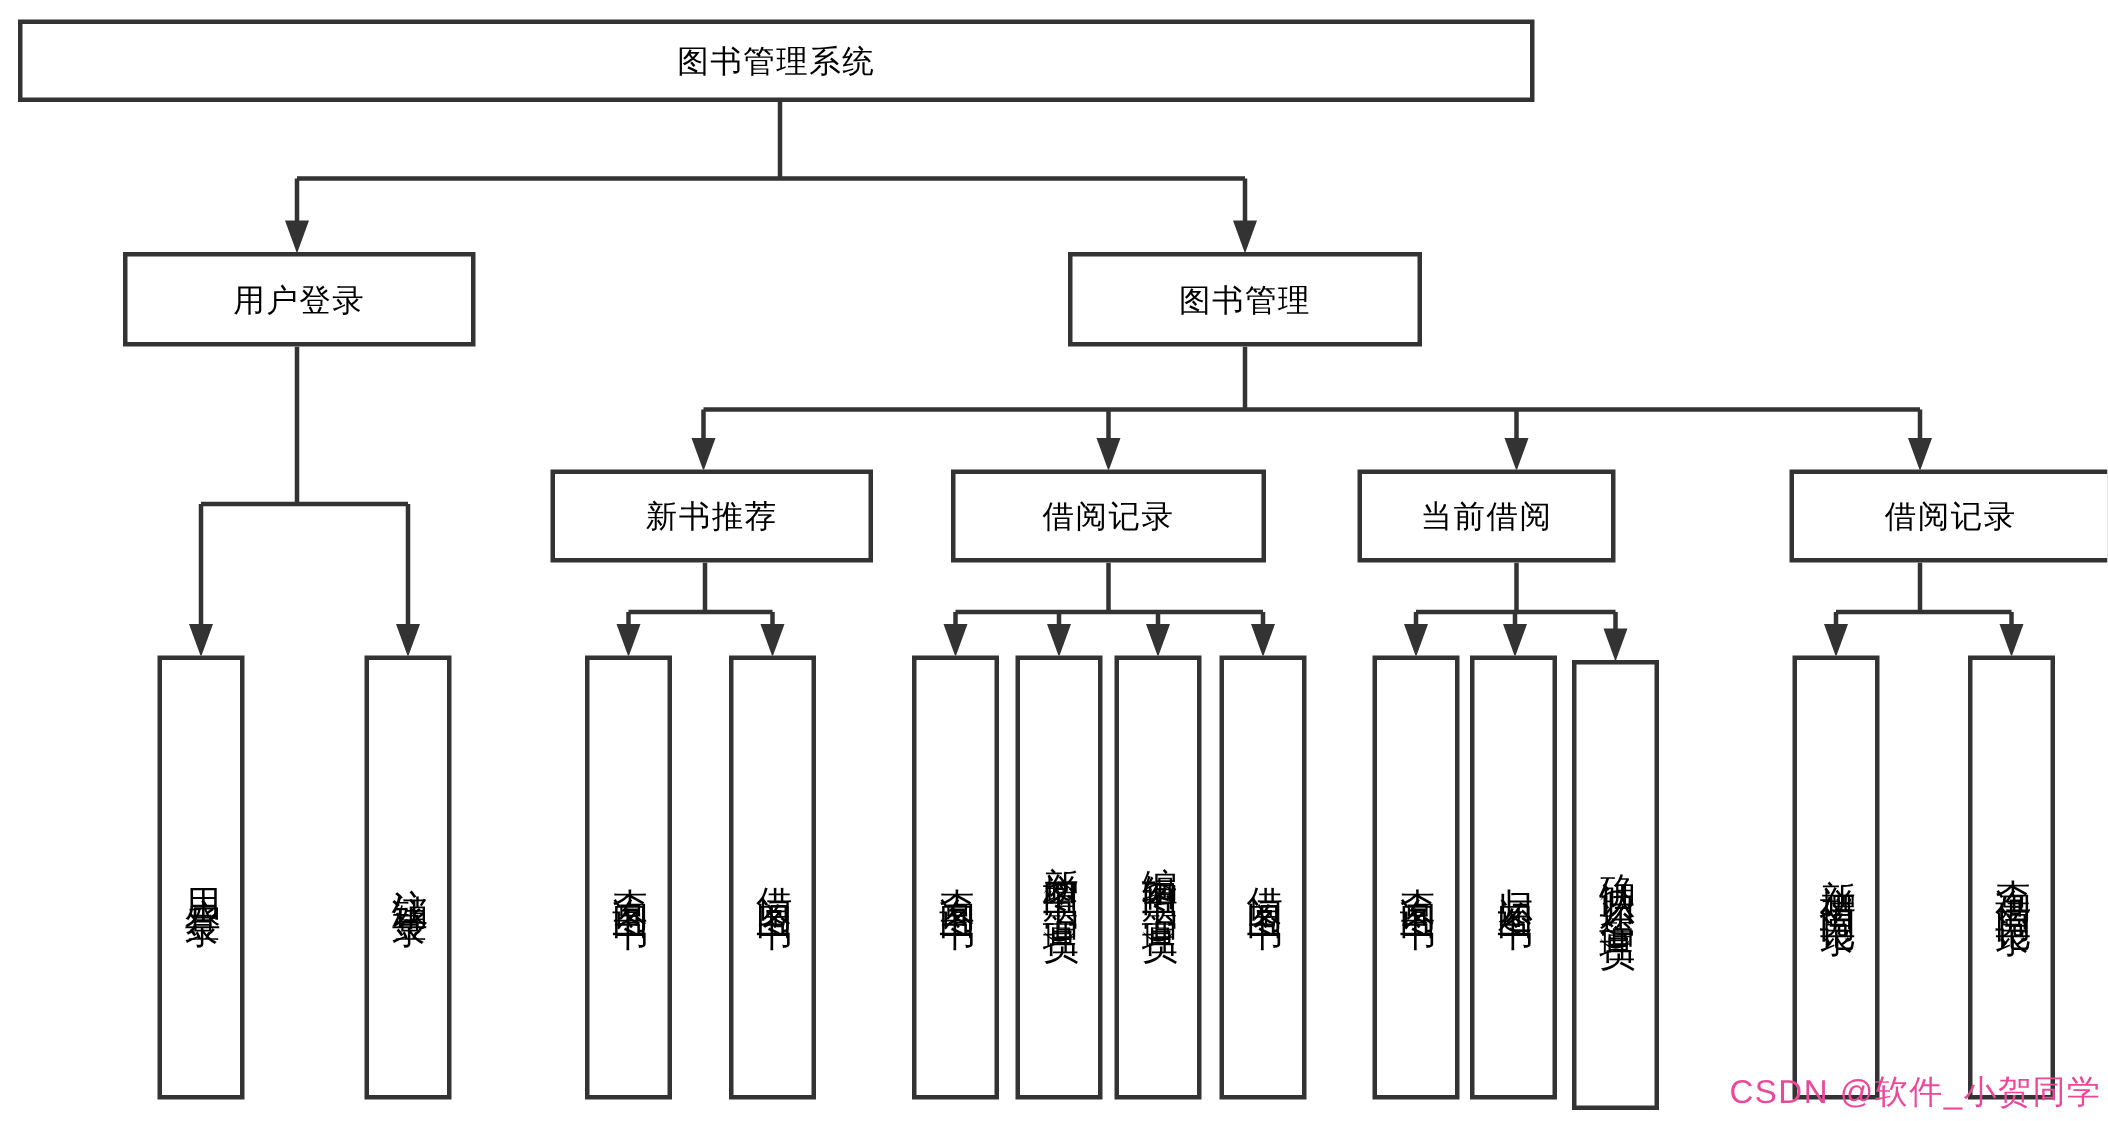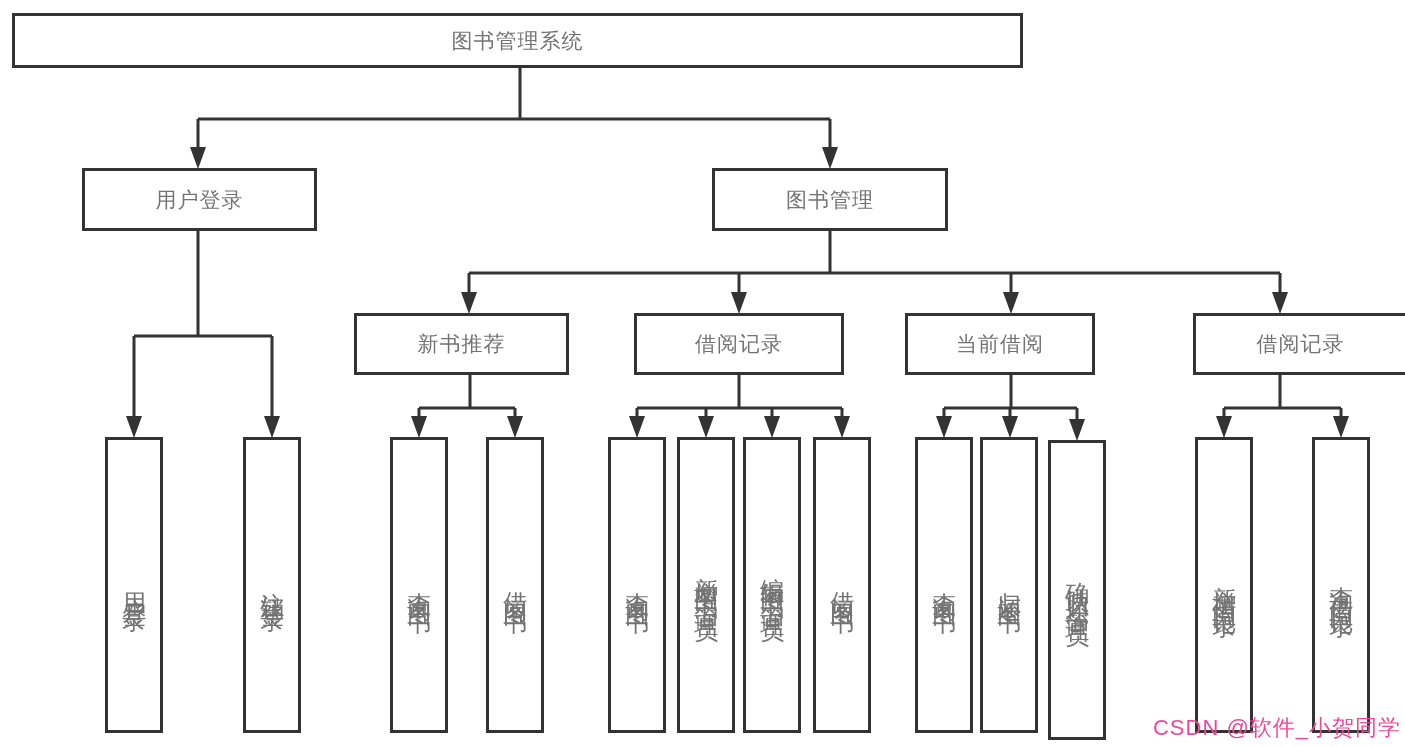--- a/index.html
+++ b/index.html
@@ -18,21 +18,21 @@
   }
   .box{
     position:absolute;
     z-index:2;
     background:#ffffff;
     border:3px solid #333333;
     box-sizing:border-box;
     display:flex;
     align-items:center;
     justify-content:center;
-    color:#737373;
+    color:#000000;
     text-align:left;
   }
   .hbox{
     font-size:21px;
     letter-spacing:1px;
     white-space:nowrap;
   }
   .vbox{
     writing-mode:vertical-rl;
     text-orientation:mixed;
@@ -102,23 +102,23 @@
       <polygon points="1216,416 1232,416 1224,438"></polygon>
       <polygon points="1333,416 1349,416 1341,438"></polygon>
     </g>
   </svg>
 
   <div class="box hbox" style="left:12px;top:13px;width:1011px;height:55px;">图书管理系统</div>
 
   <div class="box hbox" style="left:82px;top:168px;width:235px;height:63px;">用户登录</div>
   <div class="box hbox" style="left:712px;top:168px;width:236px;height:63px;">图书管理</div>
 
-  <div class="box hbox" style="left:354px;top:313px;width:215px;height:62px;">新书推荐</div>
+  <div class="box hbox" style="left:367px;top:313px;width:215px;height:62px;">新书推荐</div>
   <div class="box hbox" style="left:634px;top:313px;width:210px;height:62px;">借阅记录</div>
-  <div class="box hbox" style="left:905px;top:313px;width:190px;height:62px;">当前借阅</div>
+  <div class="box hbox" style="left:905px;top:313px;width:172px;height:62px;">当前借阅</div>
   <div class="box hbox" style="left:1173px;top:313px;width:215px;height:62px;margin-left:20px;">借阅记录</div>
 
   <div class="box vbox" style="left:105px;top:437px;width:58px;height:296px;">用户登录</div>
   <div class="box vbox" style="left:243px;top:437px;width:58px;height:296px;">注销登录</div>
 
   <div class="box vbox" style="left:390px;top:437px;width:58px;height:296px;">查询图书</div>
   <div class="box vbox" style="left:486px;top:437px;width:58px;height:296px;">借阅图书</div>
 
   <div class="box vbox" style="left:608px;top:437px;width:58px;height:296px;">查询图书</div>
   <div class="box vbox" style="left:677px;top:437px;width:58px;height:296px;">新增图书（管理员）</div>

